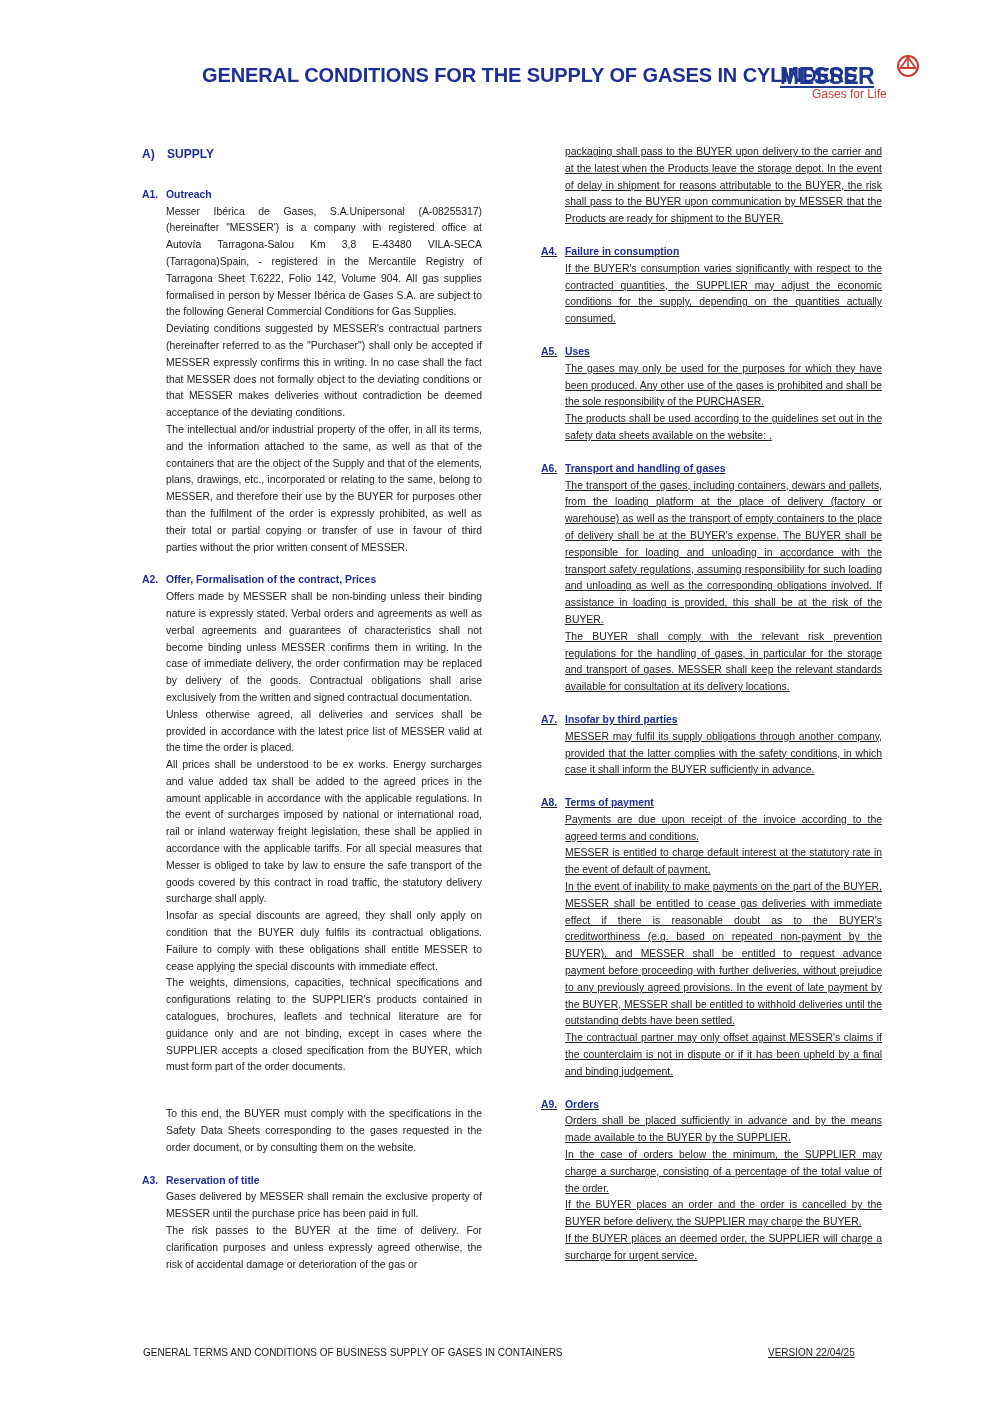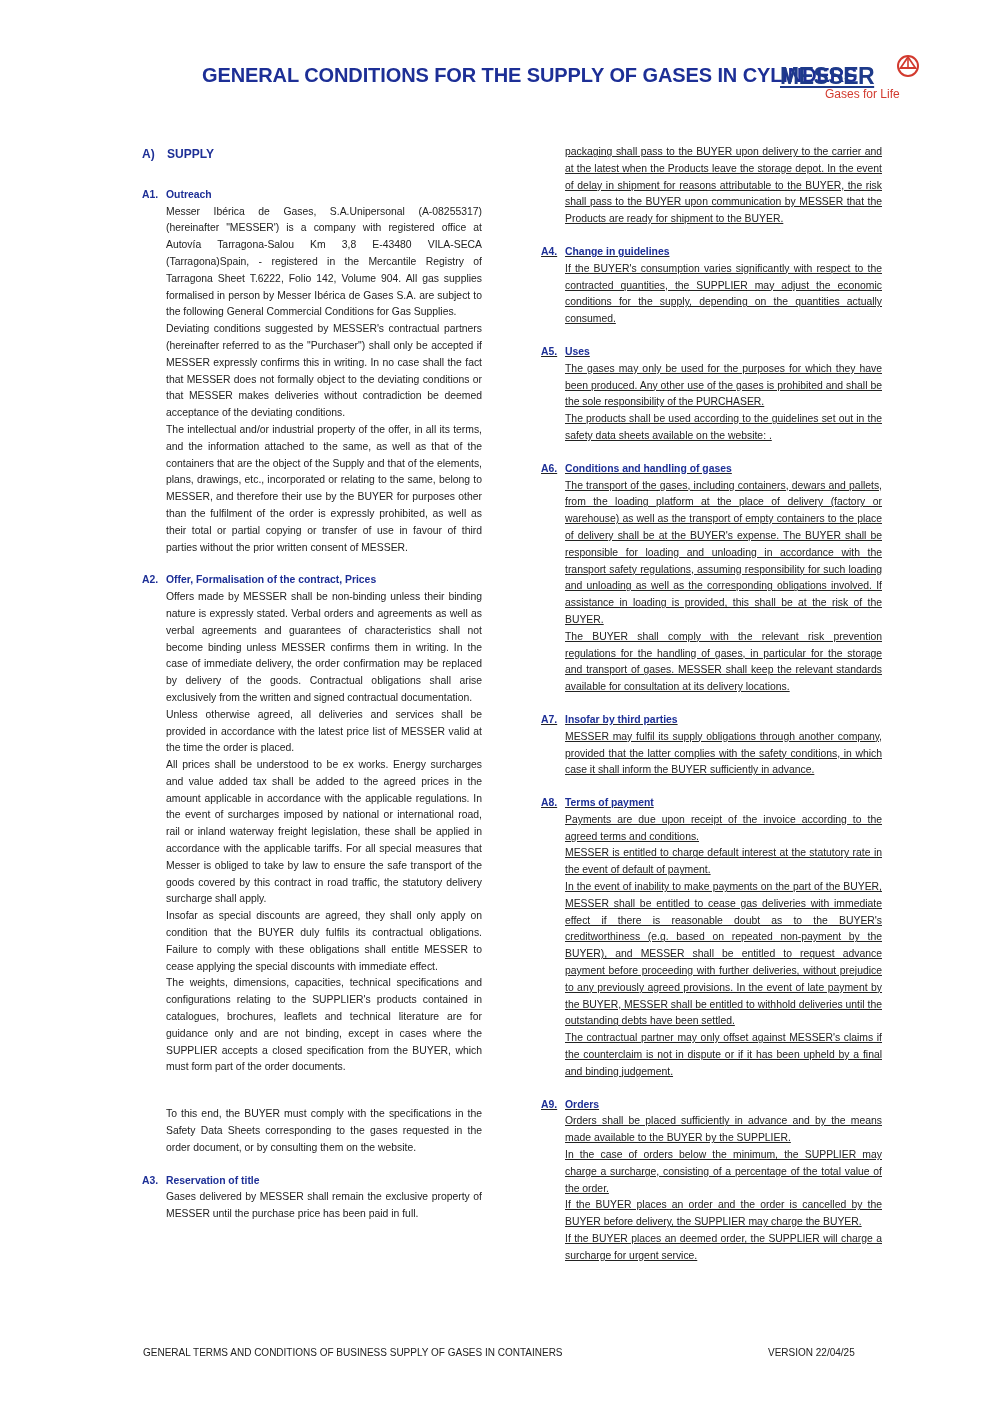--- a/index.html
+++ b/index.html
@@ -3,40 +3,40 @@
 <meta charset="utf-8">
 <style>
   html, body { margin: 0; padding: 0; background: #ffffff; }
   body { width: 1000px; height: 1414px; position: relative; overflow: hidden;
          font-family: "Liberation Sans", "DejaVu Sans", sans-serif; color: #222; }
   .page-title { position: absolute; left: 202px; top: 64px; font-size: 20px; font-weight: bold;
                 color: #1d2f96; letter-spacing: -0.1px; white-space: nowrap; }
   .logo { position: absolute; left: 780px; top: 53px; width: 145px; height: 55px; }
   .logo-word { position: absolute; left: 0; top: 10px; font-size: 23px; font-weight: bold;
                color: #1e3a8a; letter-spacing: -0.5px; font-family: "Liberation Sans", sans-serif; text-decoration: underline; }
-  .logo-tag { position: absolute; left: 45px; top: 34px; font-size: 12px; color: #d23a2e;
+  .logo-tag { position: absolute; left: 32px; top: 34px; font-size: 12px; color: #d23a2e;
               font-family: "Liberation Sans", sans-serif; }
   .logo-mark { position: absolute; left: 116px; top: 1px; width: 24px; height: 24px; }
 
   .col { position: absolute; top: 144px; font-size: 10.4px; line-height: 16.8px; }
   .col-left { left: 142px; width: 340px; }
   .col-right { left: 541px; width: 341px; text-decoration: underline; }
 
   .section-head { font-size: 12px; font-weight: bold; color: #1d2f96; display: flex; margin-bottom: 24px; margin-top: 2px; }
   .section-head .num { width: 25px; }
   .clause { margin-bottom: 16px; }
   .clause-head { font-weight: bold; color: #1d2f96; display: flex; font-size: 10.4px; }
   .clause-head .num { width: 24px; }
   .clause-body { margin-left: 24px; }
   .para { text-align: justify; margin: 0; }
   .para.gap { margin-top: 30px; }
 
   .footer { position: absolute; top: 1347px; font-size: 10px; color: #222; }
   .footer-left { left: 143px; text-align: right; }
-  .footer-right { left: 768px; }
+  .footer-right { left: 768px; text-decoration: underline; }
 </style>
 </head>
 <body>
 
 <div class="page-title">GENERAL CONDITIONS FOR THE SUPPLY OF GASES IN CYLINDERS</div>
 
 <div class="logo">
   <span class="logo-word">MESSER</span>
   <svg class="logo-mark" viewBox="0 0 24 24">
     <circle cx="12" cy="12" r="10" fill="none" stroke="#d23a2e" stroke-width="2"></circle>
@@ -79,56 +79,57 @@
     </div>
   </div>
 
   <div class="clause">
     <div class="clause-head">
         <span class="num">A3.</span>
         <span>Reservation of title</span>
       </div>
     <div class="clause-body">
       <p class="para">Gases delivered by MESSER shall remain the exclusive property of MESSER until the purchase price has been paid in full.</p>
+      <p class="para">The risk passes to the BUYER at the time of delivery. For clarification purposes and unless expressly agreed otherwise, the risk of accidental damage or deterioration of the gas or</p>
     </div>
   </div>
 </div>
 
 <div class="col col-right">
   <div class="clause">
     <div class="clause-body">
       <p class="para">packaging shall pass to the BUYER upon delivery to the carrier and at the latest when the Products leave the storage depot. In the event of delay in shipment for reasons attributable to the BUYER, the risk shall pass to the BUYER upon communication by MESSER that the Products are ready for shipment to the BUYER.</p>
     </div>
   </div>
 
   <div class="clause">
     <div class="clause-head">
         <span class="num">A4.</span>
-        <span>Change in guidelines</span>
+        <span>Failure in consumption</span>
       </div>
     <div class="clause-body">
       <p class="para">If the BUYER's consumption varies significantly with respect to the contracted quantities, the SUPPLIER may adjust the economic conditions for the supply, depending on the quantities actually consumed.</p>
     </div>
   </div>
 
   <div class="clause">
     <div class="clause-head">
         <span class="num">A5.</span>
         <span>Uses</span>
       </div>
     <div class="clause-body">
       <p class="para">The gases may only be used for the purposes for which they have been produced. Any other use of the gases is prohibited and shall be the sole responsibility of the PURCHASER.</p>
       <p class="para">The products shall be used according to the guidelines set out in the safety data sheets available on the website: .</p>
     </div>
   </div>
 
   <div class="clause">
     <div class="clause-head">
         <span class="num">A6.</span>
-        <span>Conditions and handling of gases</span>
+        <span>Transport and handling of gases</span>
       </div>
     <div class="clause-body">
       <p class="para">The transport of the gases, including containers, dewars and pallets, from the loading platform at the place of delivery (factory or warehouse) as well as the transport of empty containers to the place of delivery shall be at the BUYER's expense. The BUYER shall be responsible for loading and unloading in accordance with the transport safety regulations, assuming responsibility for such loading and unloading as well as the corresponding obligations involved. If assistance in loading is provided, this shall be at the risk of the BUYER.</p>
       <p class="para">The BUYER shall comply with the relevant risk prevention regulations for the handling of gases, in particular for the storage and transport of gases. MESSER shall keep the relevant standards available for consultation at its delivery locations.</p>
     </div>
   </div>
 
   <div class="clause">
     <div class="clause-head">
         <span class="num">A7.</span>

